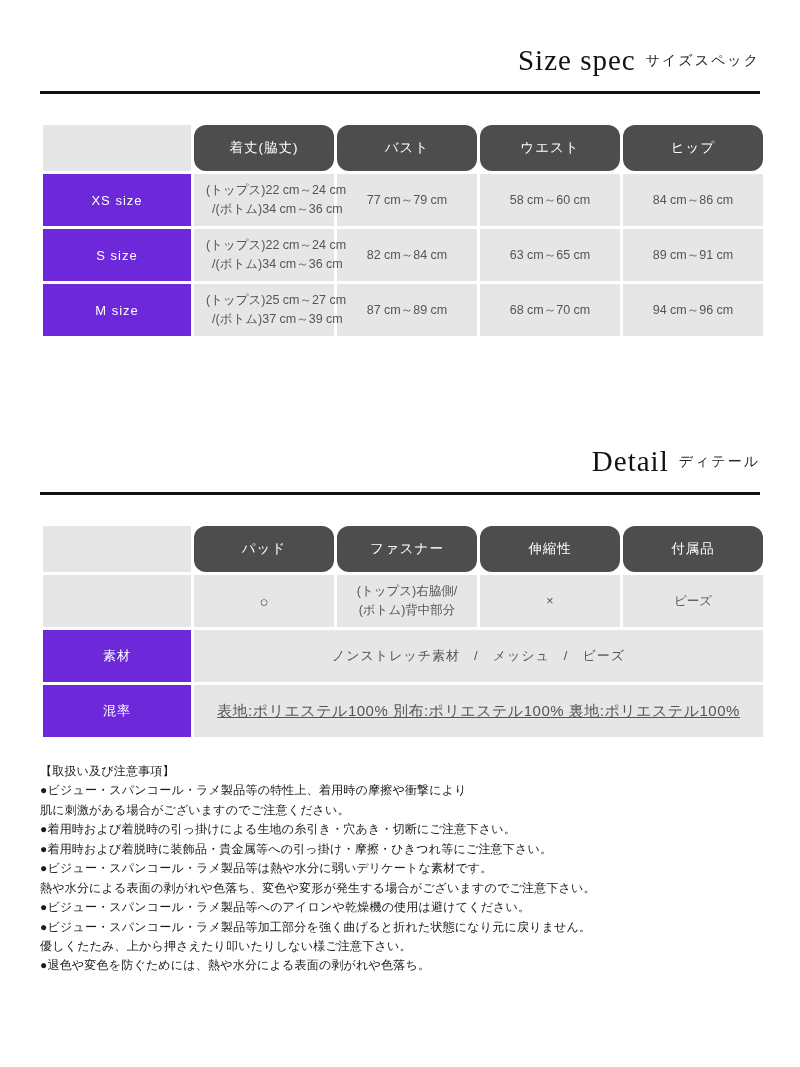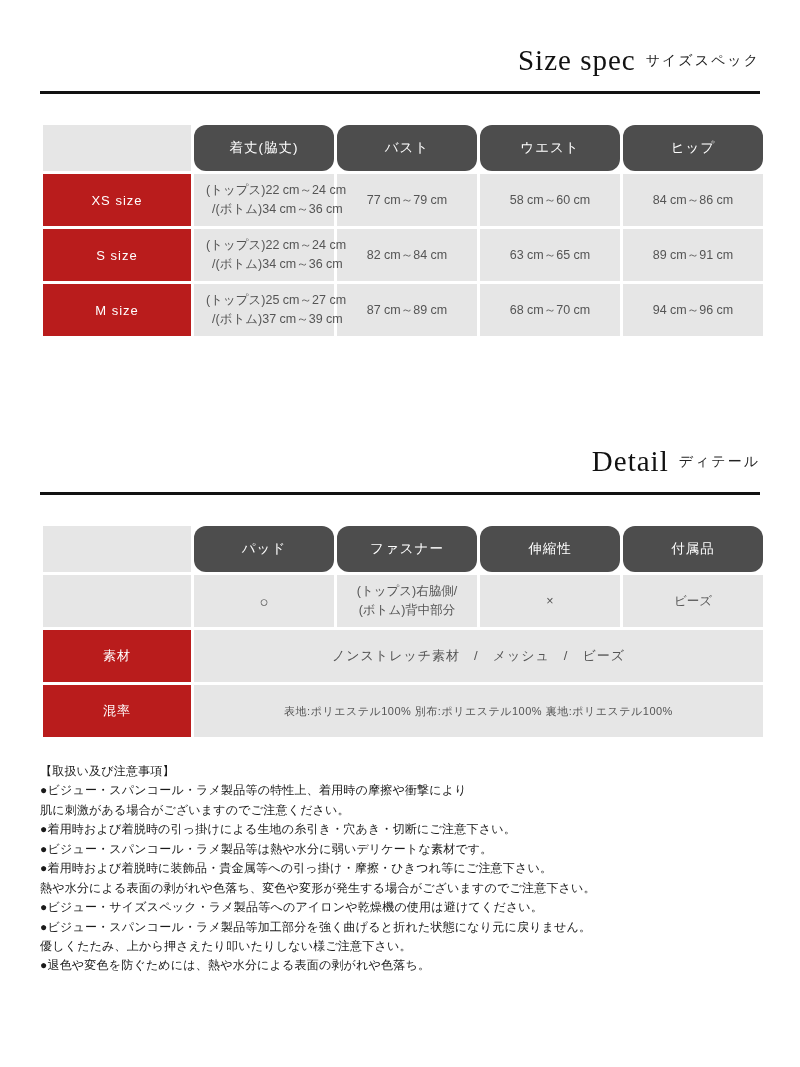--- a/index.html
+++ b/index.html
@@ -66,21 +66,21 @@
     background: #4d4d4d;
     color: #ffffff;
     font-size: 13.5px;
     text-align: center;
     height: 46px;
     vertical-align: middle;
     letter-spacing: 1px;
     border-radius: 12px;
   }
   .rcell {
-    background: #b91c1c;
+    background: #6d28d9;
     color: #ffffff;
     font-size: 13px;
     text-align: center;
     height: 46px;
     vertical-align: middle;
     letter-spacing: 1px;
   }
   .vcell {
     background: #e6e6e6;
     color: #555555;
@@ -110,23 +110,24 @@
   .circle-mark {
     font-size: 15px;
     color: #555555;
   }
   .material-row .vcell {
     font-size: 13px;
     color: #555555;
     letter-spacing: 1px;
   }
   .blend-row .vcell {
-    font-size: 11px;
+    font-size: 15px;
     color: #555555;
     letter-spacing: 0.5px;
+    text-decoration: underline;
   }
 
   
   .notes {
     margin-top: 22px;
     font-size: 12px;
     line-height: 1.62;
     color: #1a1a1a;
     letter-spacing: 0.2px;
   }
@@ -245,22 +246,22 @@
         <td class="vcell tall" colspan="4">表地:ポリエステル100%  別布:ポリエステル100%  裏地:ポリエステル100%</td>
       </tr>
     </tbody>
   </table>
 
   <div class="notes">
     <div class="line">【取扱い及び注意事項】</div>
     <div class="line">●ビジュー・スパンコール・ラメ製品等の特性上、着用時の摩擦や衝撃により</div>
     <div class="line">肌に刺激がある場合がございますのでご注意ください。</div>
     <div class="line">●着用時および着脱時の引っ掛けによる生地の糸引き・穴あき・切断にご注意下さい。</div>
+    <div class="line">●着用時および着脱時に装飾品・貴金属等への引っ掛け・摩擦・ひきつれ等にご注意下さい。</div>
     <div class="line">●ビジュー・スパンコール・ラメ製品等は熱や水分に弱いデリケートな素材です。</div>
-    <div class="line">●着用時および着脱時に装飾品・貴金属等への引っ掛け・摩擦・ひきつれ等にご注意下さい。</div>
     <div class="line">熱や水分による表面の剥がれや色落ち、変色や変形が発生する場合がございますのでご注意下さい。</div>
-    <div class="line">●ビジュー・サイズスペック・ラメ製品等へのアイロンや乾燥機の使用は避けてください。</div>
+    <div class="line">●ビジュー・スパンコール・ラメ製品等へのアイロンや乾燥機の使用は避けてください。</div>
     <div class="line">●ビジュー・スパンコール・ラメ製品等加工部分を強く曲げると折れた状態になり元に戻りません。</div>
     <div class="line">優しくたたみ、上から押さえたり叩いたりしない様ご注意下さい。</div>
     <div class="line">●退色や変色を防ぐためには、熱や水分による表面の剥がれや色落ち。</div>
   </div>
 
 </div>
 
 </body></html>

